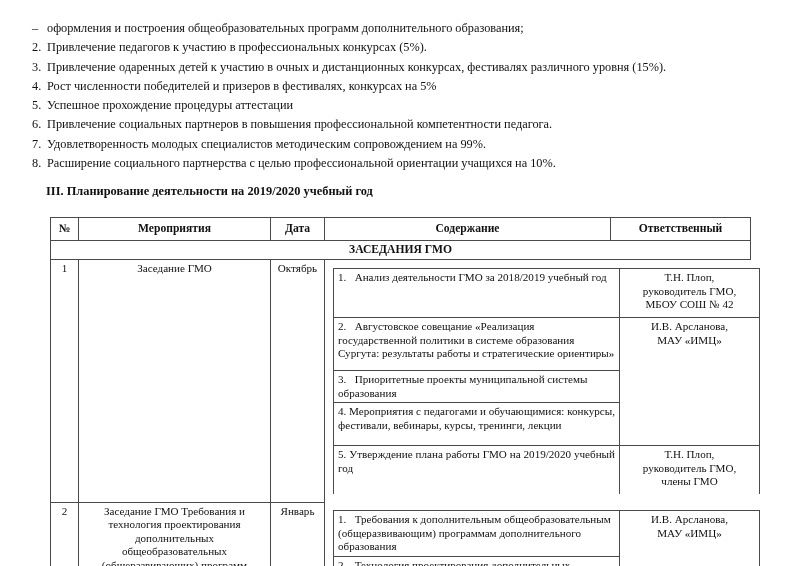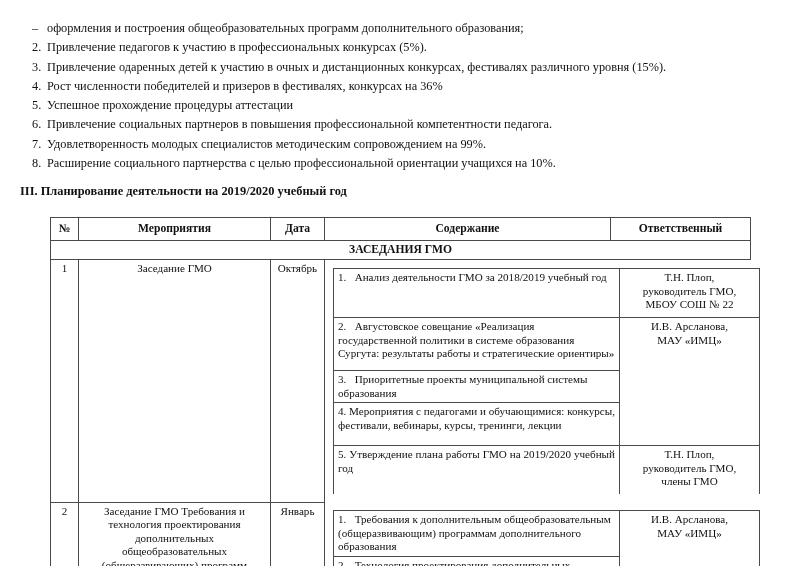--- a/index.html
+++ b/index.html
@@ -42,21 +42,21 @@
     text-align: left;
   }
   .intro-text {
     flex: 1 1 auto;
   }
 
   
   .section-heading {
     font-size: 12.4px;
     font-weight: bold;
-    padding: 9px 0 0 20px;
+    padding: 9px 0 0 46px;
     line-height: 1.1;
   }
 
   
   .table-wrap {
     padding: 18px 0 0 50px;
   }
   table.plan {
     border-collapse: collapse;
     width: 700px;
@@ -150,21 +150,21 @@
       <span class="intro-text">Привлечение педагогов к  участию в профессиональных конкурсах (5%).</span>
     </div>
 
     <div class="intro-item">
       <span class="intro-marker">3.</span>
       <span class="intro-text">Привлечение одаренных детей к участию в очных и дистанционных конкурсах, фестивалях различного уровня (15%).</span>
     </div>
 
     <div class="intro-item">
       <span class="intro-marker">4.</span>
-      <span class="intro-text">Рост численности победителей и призеров в фестивалях, конкурсах на 36%</span>
+      <span class="intro-text">Рост численности победителей и призеров в фестивалях, конкурсах на 5%</span>
     </div>
 
     <div class="intro-item">
       <span class="intro-marker">5.</span>
       <span class="intro-text">Успешное прохождение процедуры аттестации</span>
     </div>
 
     <div class="intro-item">
       <span class="intro-marker">6.</span>
       <span class="intro-text">Привлечение социальных партнеров в повышения профессиональной компетентности педагога.</span>
@@ -217,21 +217,21 @@
               <colgroup>
                   <col class="s-content">
                   <col class="s-resp">
                 </colgroup>
               <tbody>
                 <tr>
                   <td class="divider-r h-anal">1.  Анализ деятельности ГМО за 2018/2019 учебный год</td>
                   <td class="c-center h-anal">
                     <span class="resp-line">Т.Н. Плоп,</span>
                     <span class="resp-line">руководитель ГМО,</span>
-                    <span class="resp-line">МБОУ СОШ № 22</span>
+                    <span class="resp-line">МБОУ СОШ № 42</span>
                   </td>
                 </tr>
                 <tr>
                   <td class="divider-r h-aug">2.  Августовское совещание «Реализация государственной политики в системе образования Сургута: результаты работы и стратегические ориентиры»</td>
                   <td class="c-center" rowspan="3">
                     <span class="resp-line">И.В. Арсланова,</span>
                     <span class="resp-line">МАУ «ИМЦ»</span>
                   </td>
                 </tr>
                 <tr>

